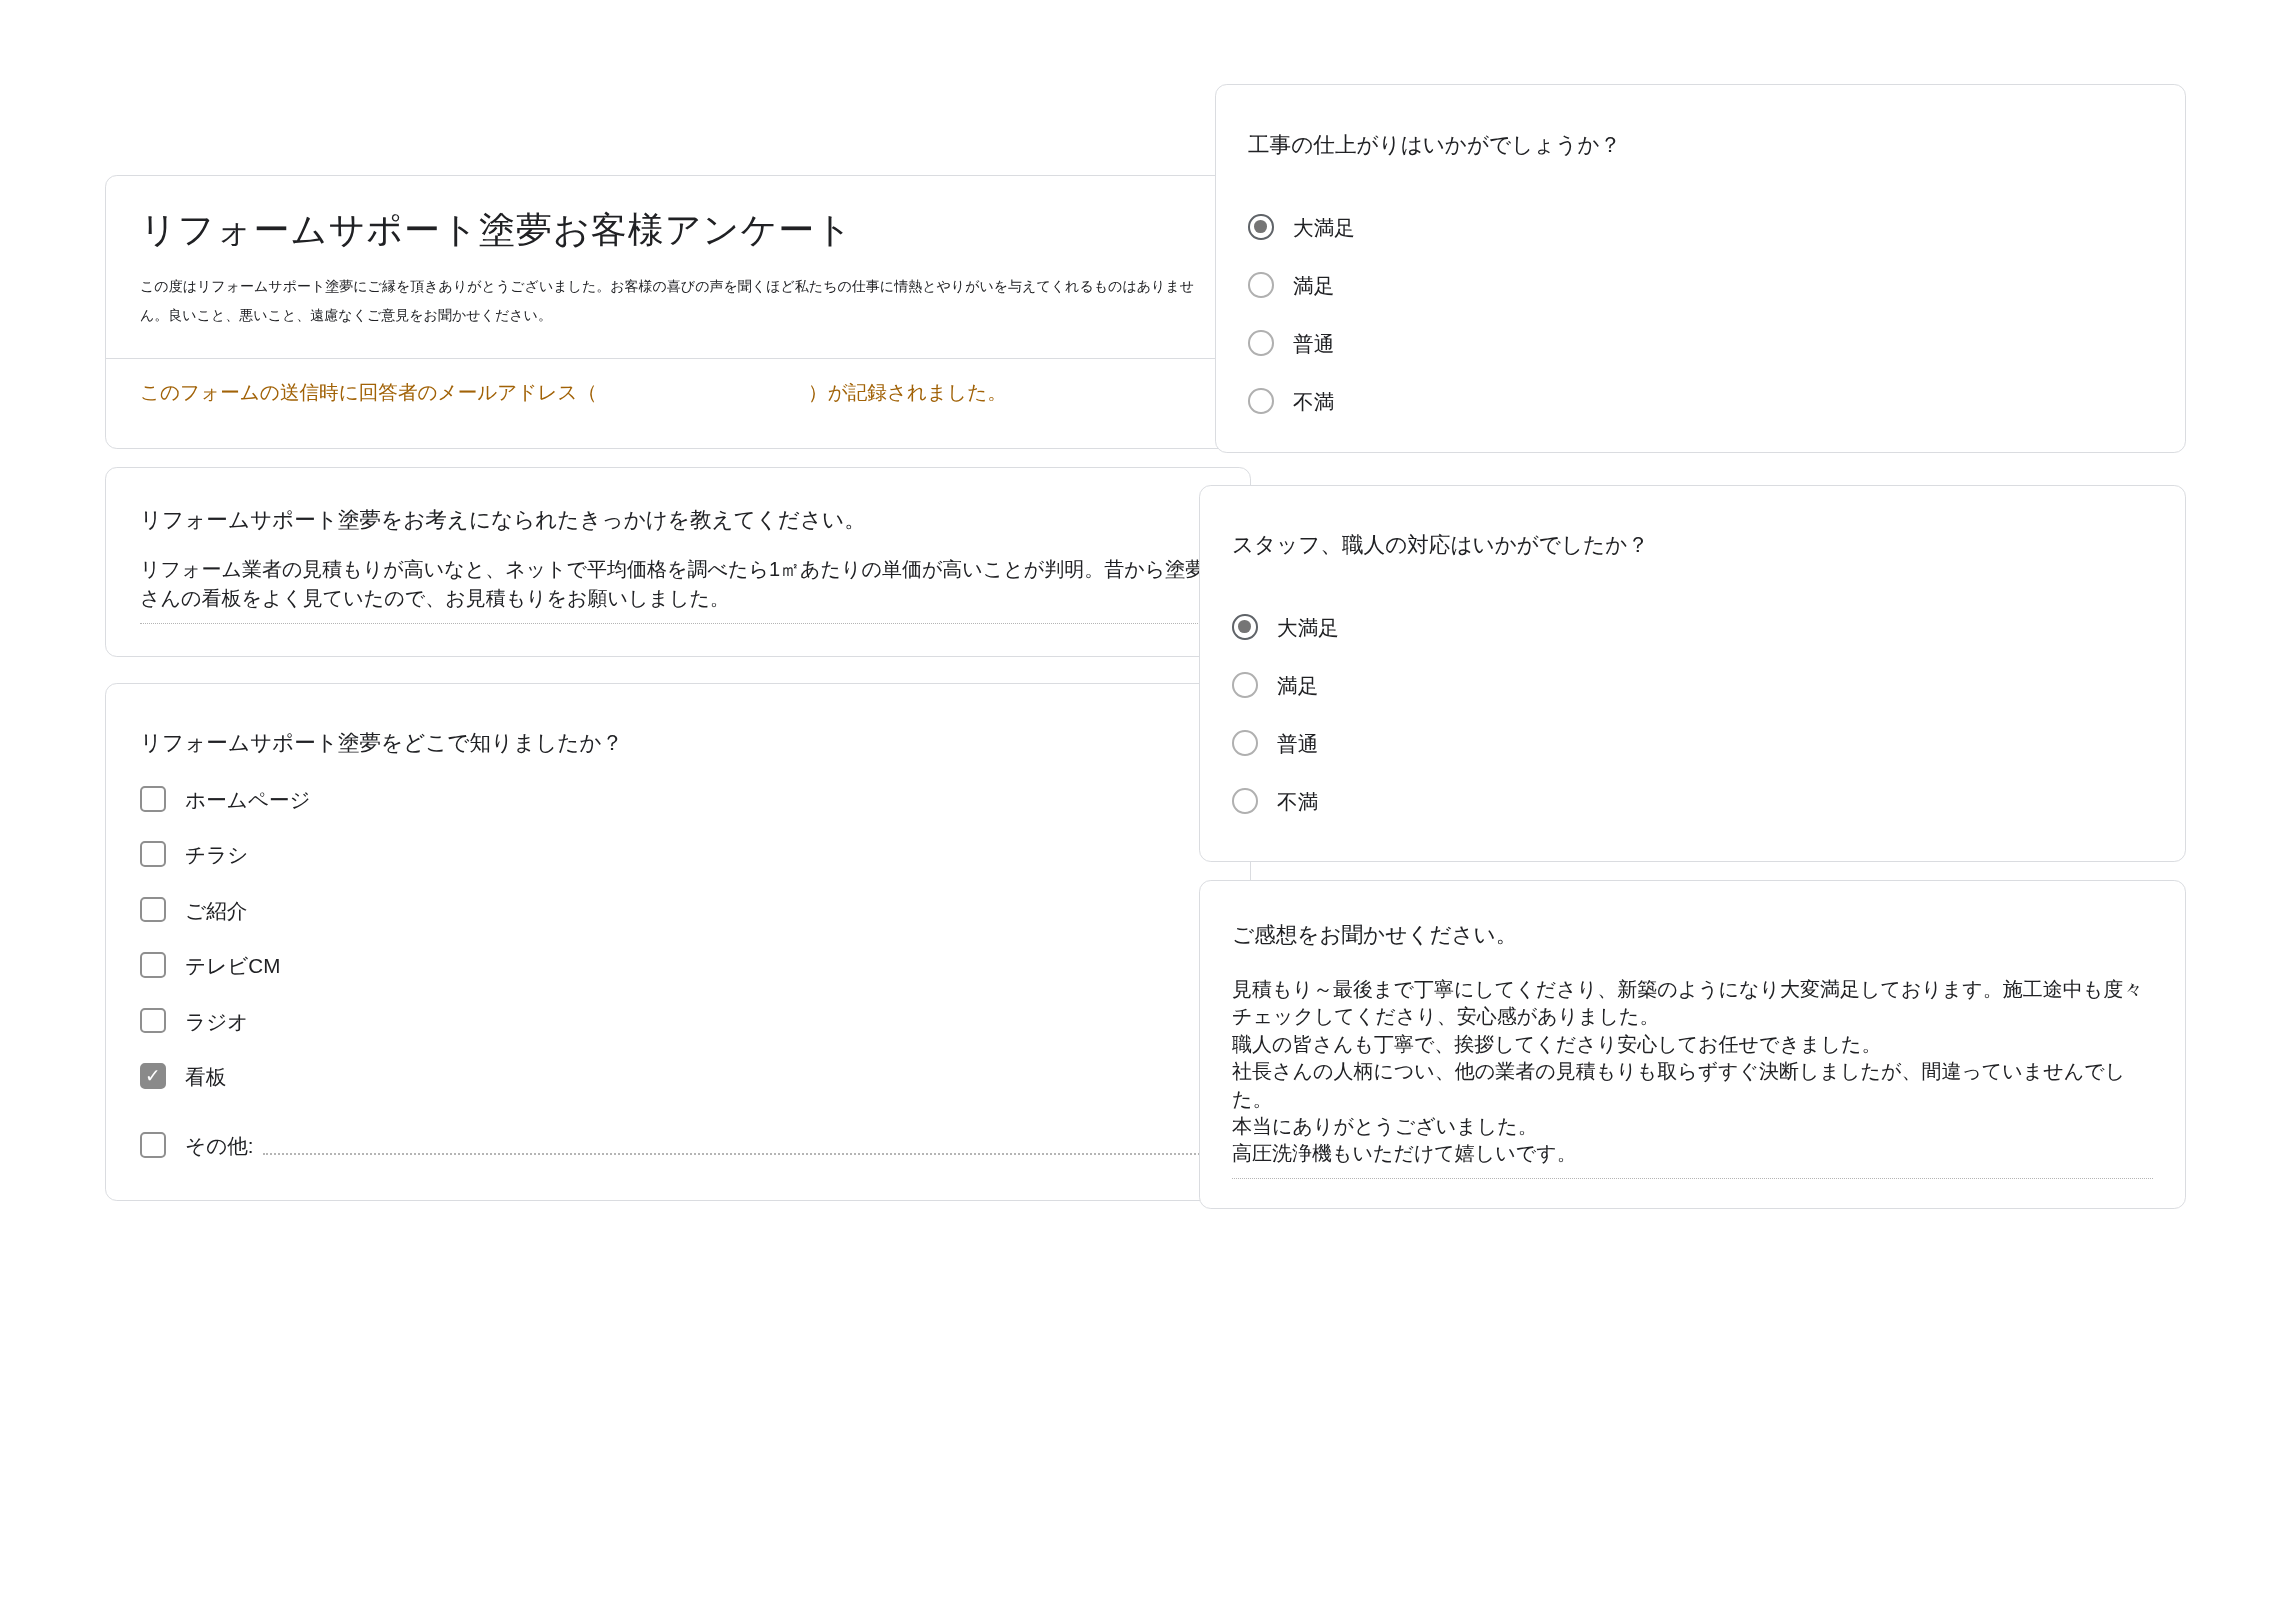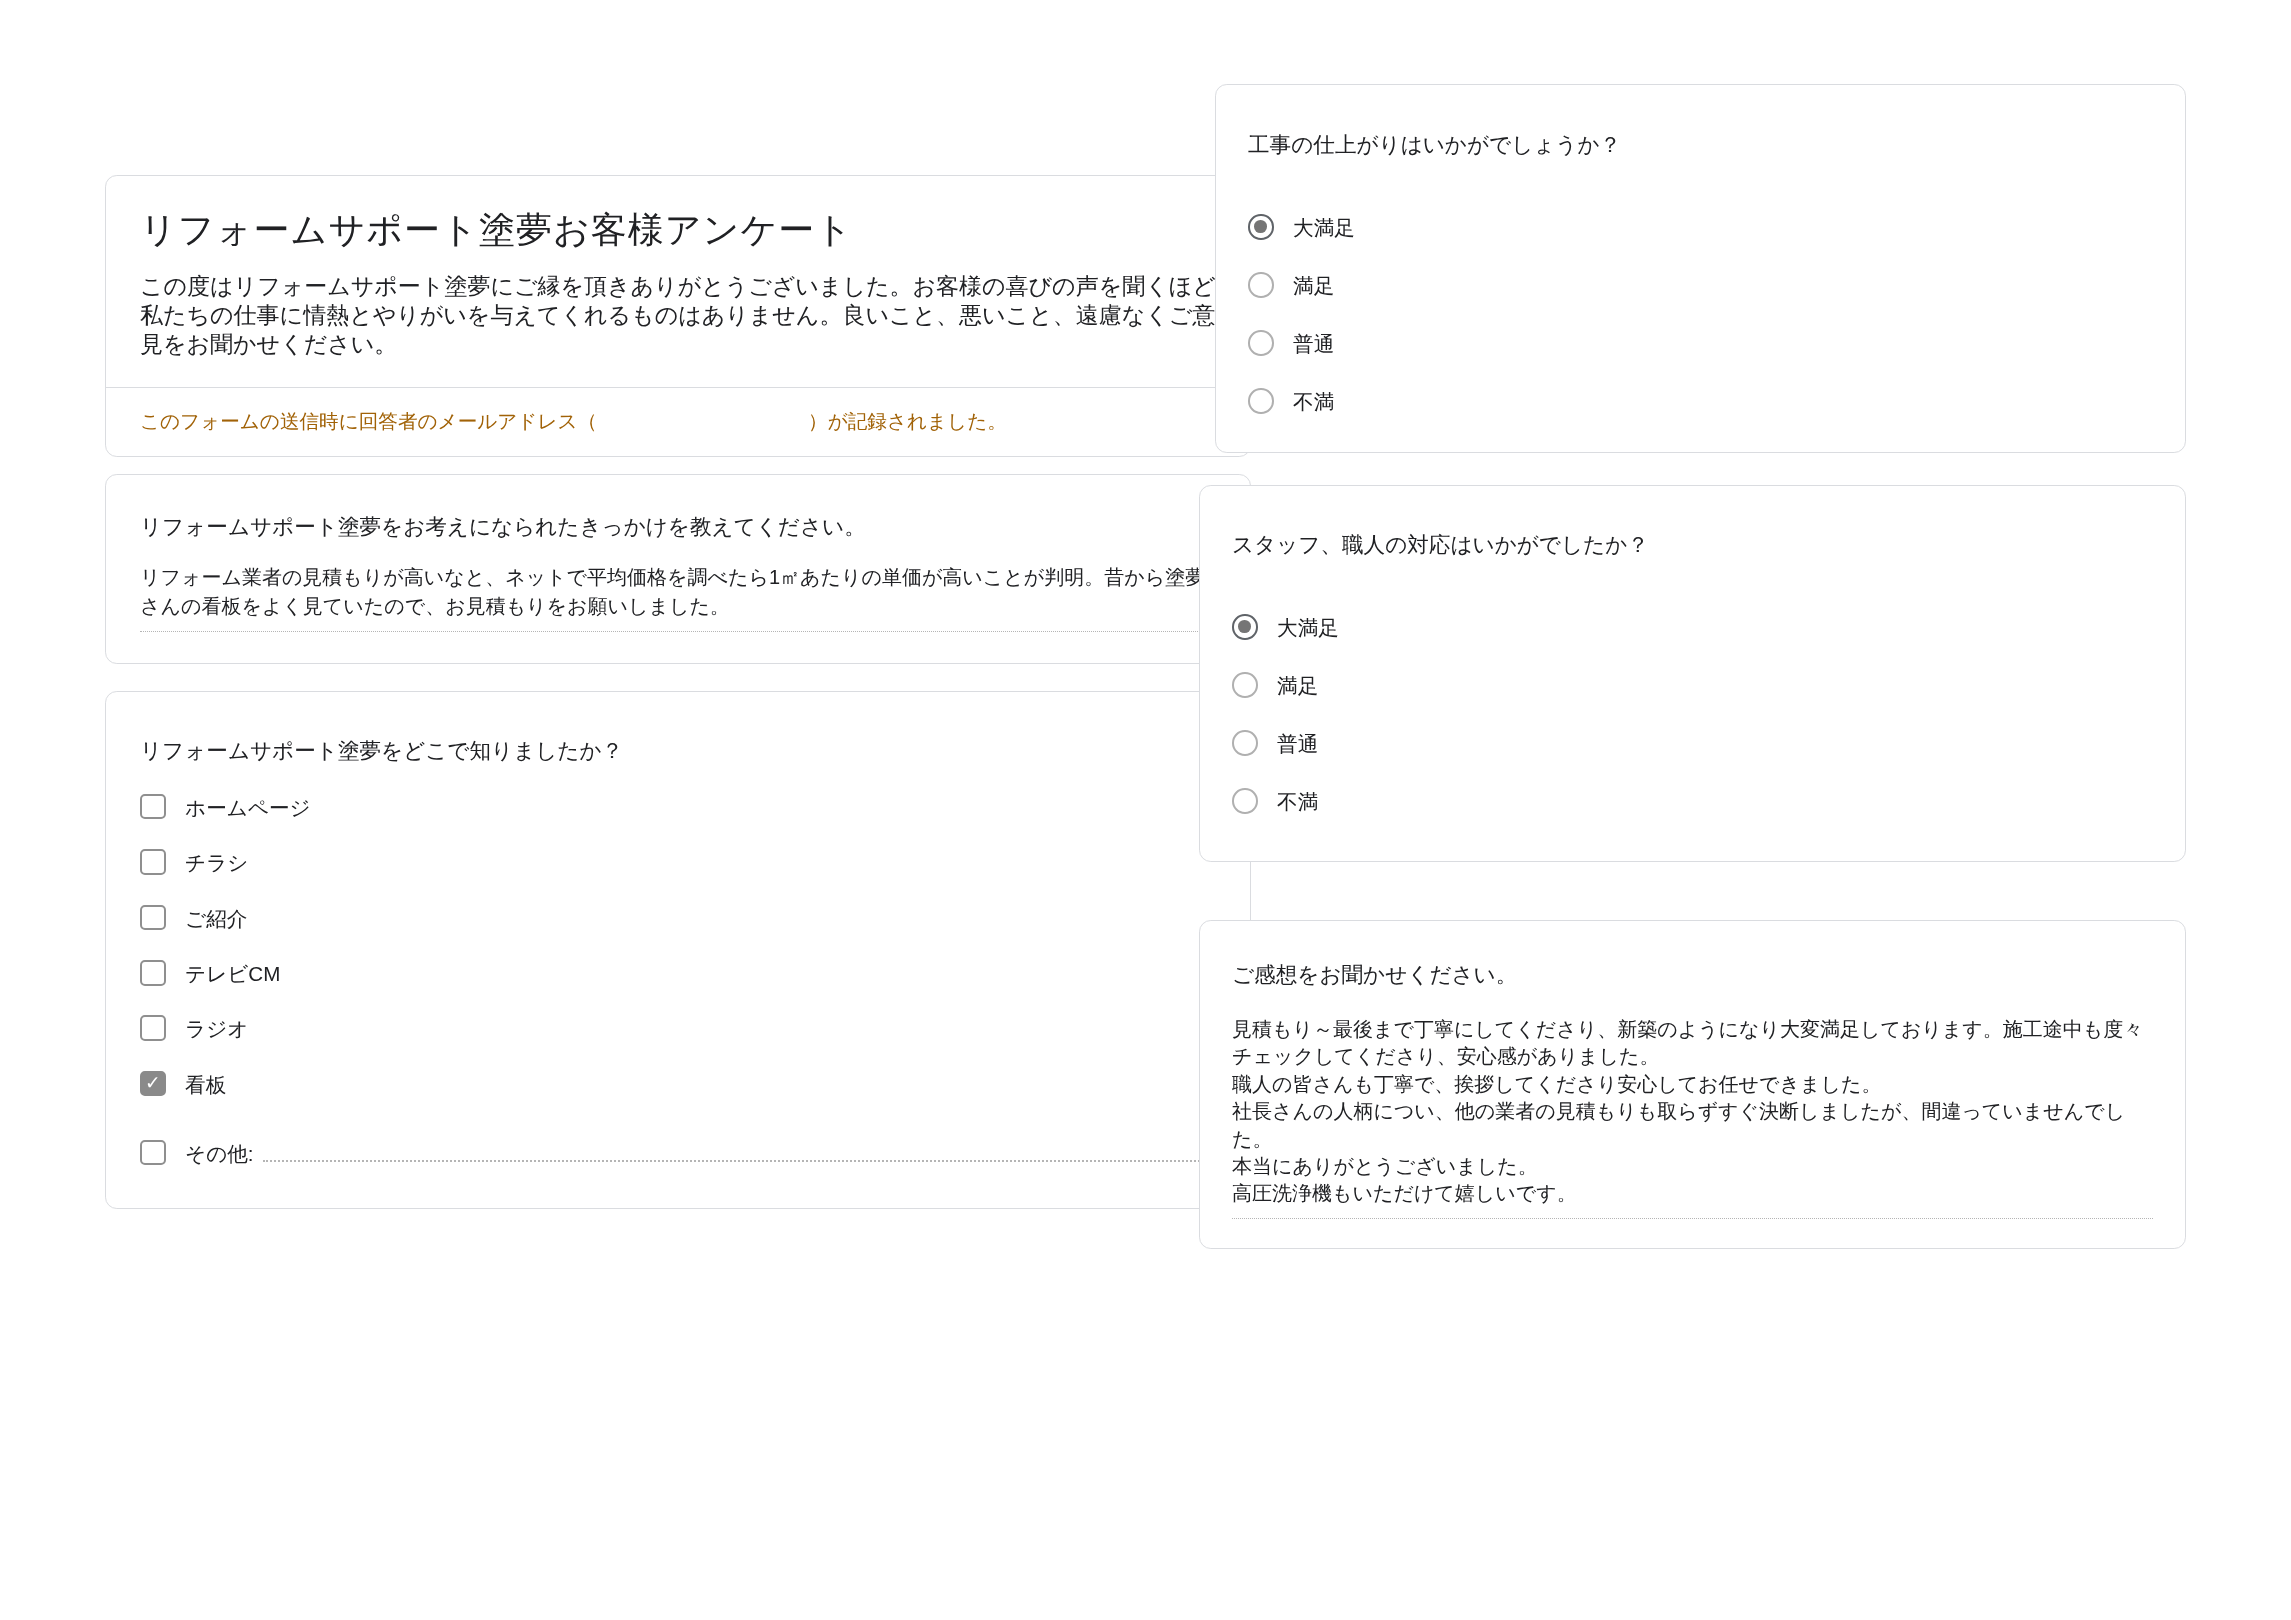--- a/index.html
+++ b/index.html
@@ -19,34 +19,34 @@
     border-radius:11.8px;
   }
   .gap-18 { margin-bottom:17.6px; }
   .gap-27 { margin-bottom:26.5px; }
   .gap-33 { margin-bottom:32px;margin-left:16px; }
 
   
   .card-title-card { min-height:274px; padding-top:31px; }
   .head-inner { padding:0 34px; }
   .form-title { font-size:36px; line-height:45px; font-weight:400; letter-spacing:1px; }
-  .form-desc  { margin-top:19.6px; font-size:23px; line-height:29px; }
+  .form-desc  { margin-top:19.6px; font-size:14px; line-height:29px; }
   .email-row  {
     margin-top:28px; border-top:1.5px solid #dadce0;
     padding:20.6px 34px; color:#a16207; font-size:19.6px;
   }
   .email-blank { display:inline-block; width:211px; }
 
   
   .card-q  { padding:37px 34px 29px; }
   .q-card2 { min-height:190px; }
   .q-card3 { min-height:518px; padding-top:44px; }
   .q-cardR1 { min-height:369px; padding-top:45px; padding-left:32px; padding-right:32px; }
   .q-cardR2 { min-height:377px; padding-top:44px; padding-left:32px; padding-right:32px; }
-  .q-cardR3 { min-height:307px; padding-top:39px; padding-left:32px; padding-right:32px;margin-top:40px; }
+  .q-cardR3 { min-height:307px; padding-top:39px; padding-left:32px; padding-right:32px; }
 
   .q-title { font-size:21.6px; line-height:29px; font-weight:400; }
 
   .answer {
     margin-top:21.6px; font-size:20px; line-height:29px;
     border-bottom:1.5px dotted #b5b5b5; padding-bottom:9.8px;
   }
   .answer-multi { margin-top:27.4px; line-height:27.4px; white-space:pre-wrap; }
 
   

